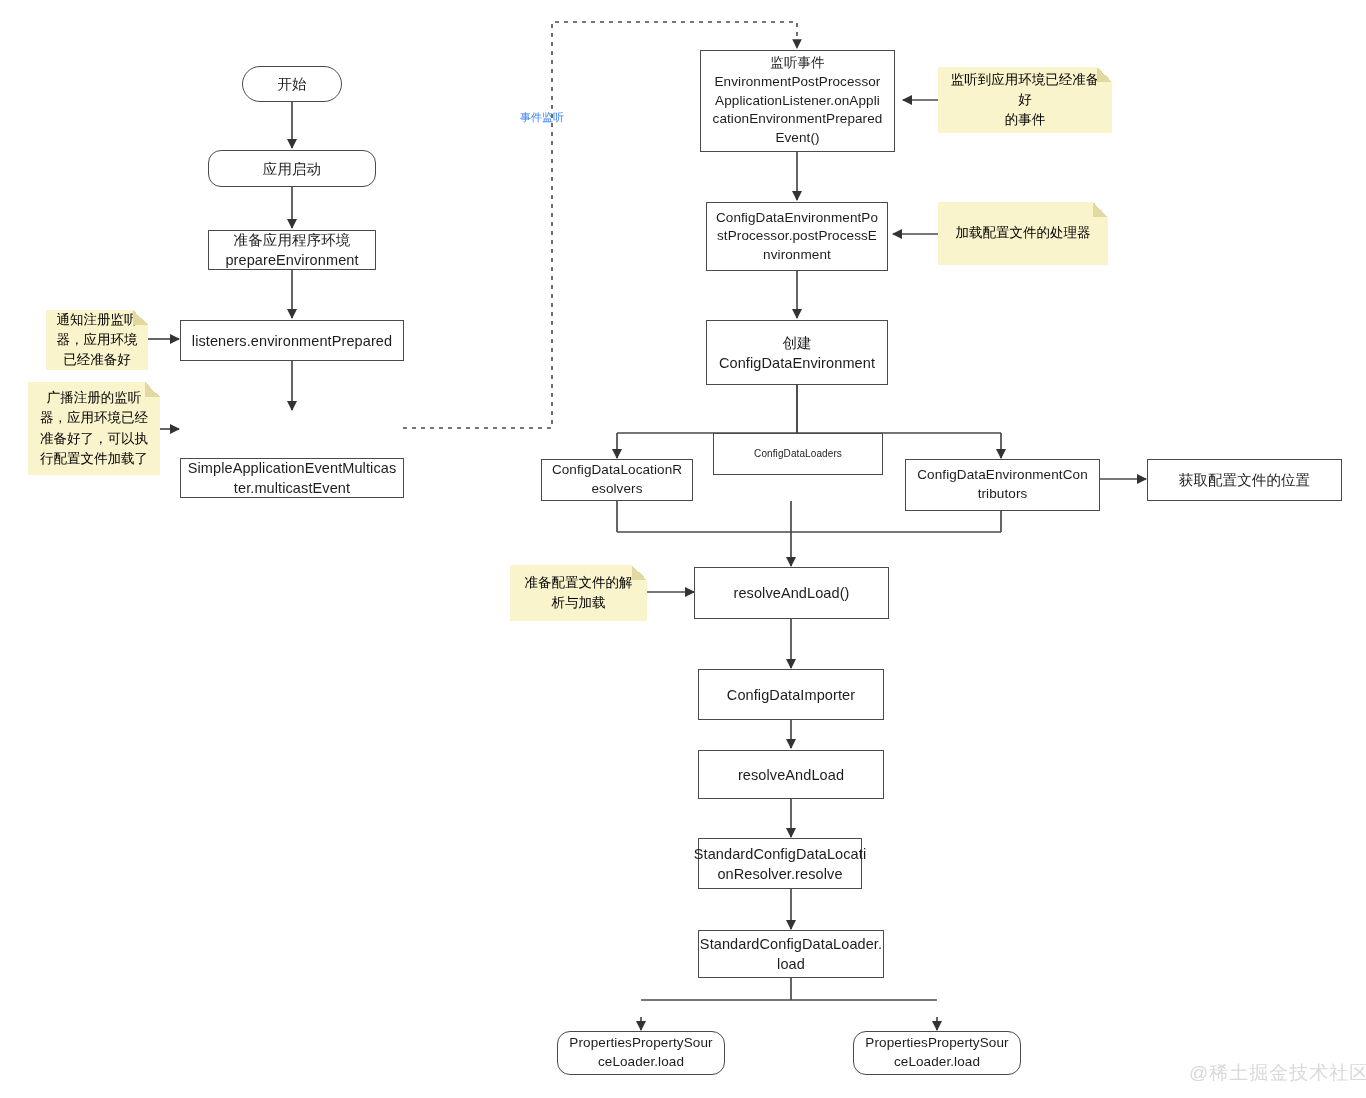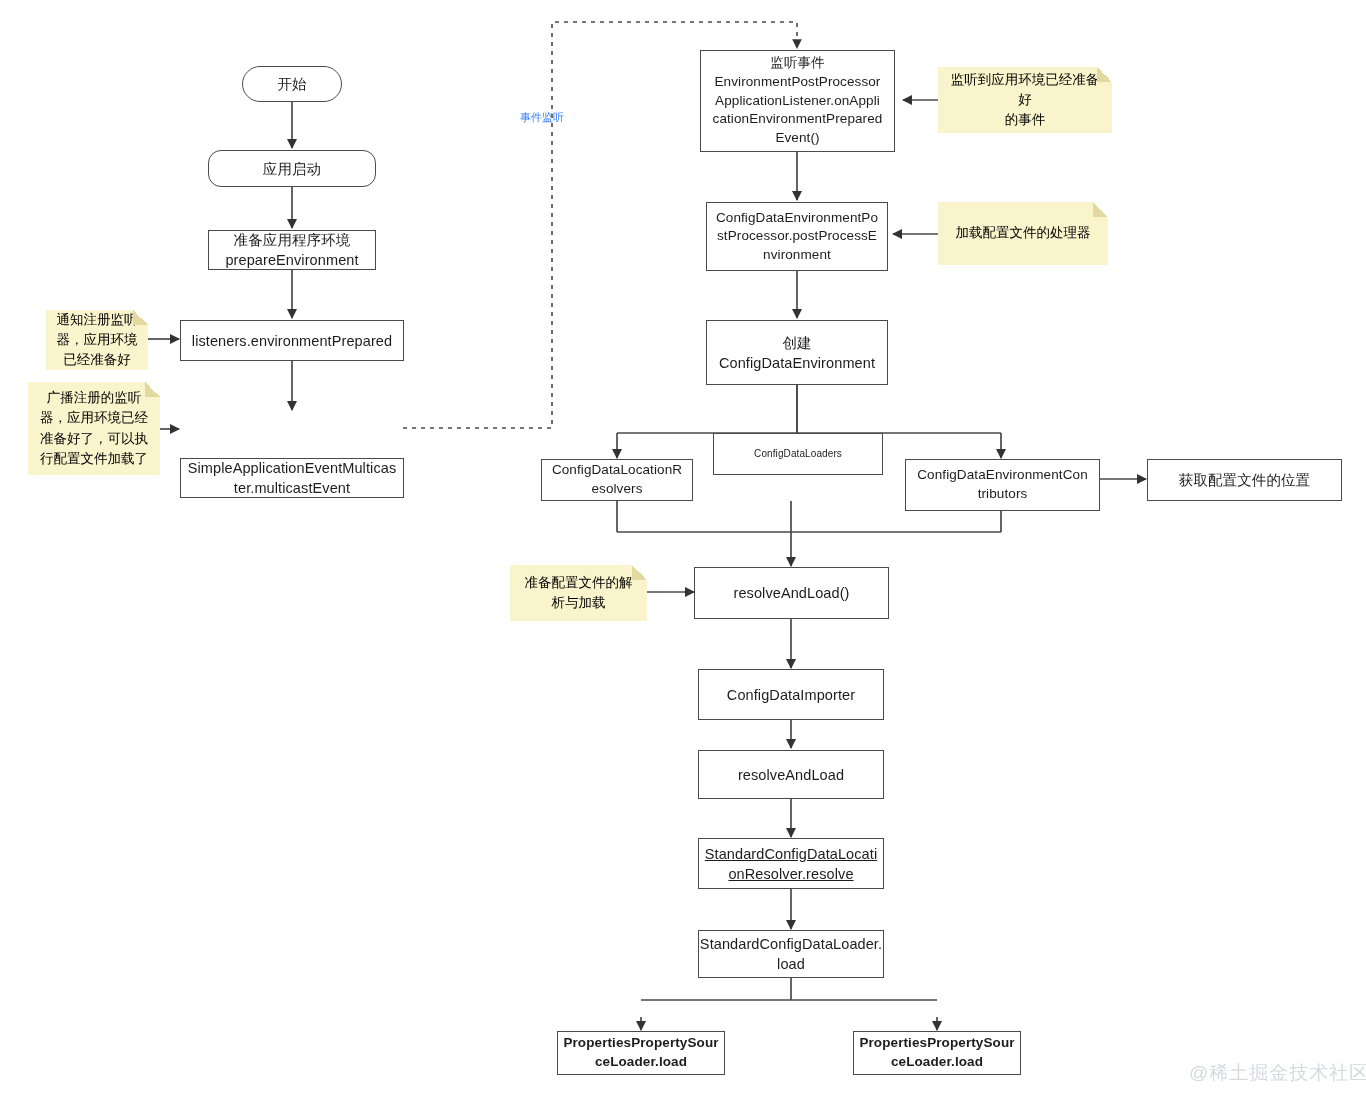--- a/index.html
+++ b/index.html
@@ -38,22 +38,21 @@
     justify-content: center;
     text-align: center;
     padding: 3px 0;
     white-space: pre-line;
     letter-spacing: 0.1px;
   }
   .node.stadium {
     border-radius: 999px;
   }
   .node.rounded {
-    border-radius: 0;
-    font-weight: bold;
+    border-radius: 13px;
   }
   .note {
     position: absolute;
     box-sizing: border-box;
     background: #faf4cc;
     color: #000000;
     font-size: 13.5px;
     line-height: 1.5;
     display: flex;
     align-items: center;
@@ -220,21 +219,21 @@
   </div>
 
   <div class="node" style="left:698px; top:669px; width:186px; height:51px;">
     <span>ConfigDataImporter</span>
   </div>
 
   <div class="node" style="left:698px; top:750px; width:186px; height:49px;">
     <span>resolveAndLoad</span>
   </div>
 
-  <div class="node" style="left:698px; top:838px; width:186px; height:51px;text-decoration:underline;">
+  <div class="node" style="left:698px; top:838px; width:164px; height:51px;">
     <span>StandardConfigDataLocati
 onResolver.resolve</span>
   </div>
 
   <div class="node" style="left:698px; top:930px; width:186px; height:48px;">
     <span>StandardConfigDataLoader.
 load</span>
   </div>
 
   <div class="node rounded" style="left:557px; top:1031px; width:168px; height:44px; font-size:13.5px;">

